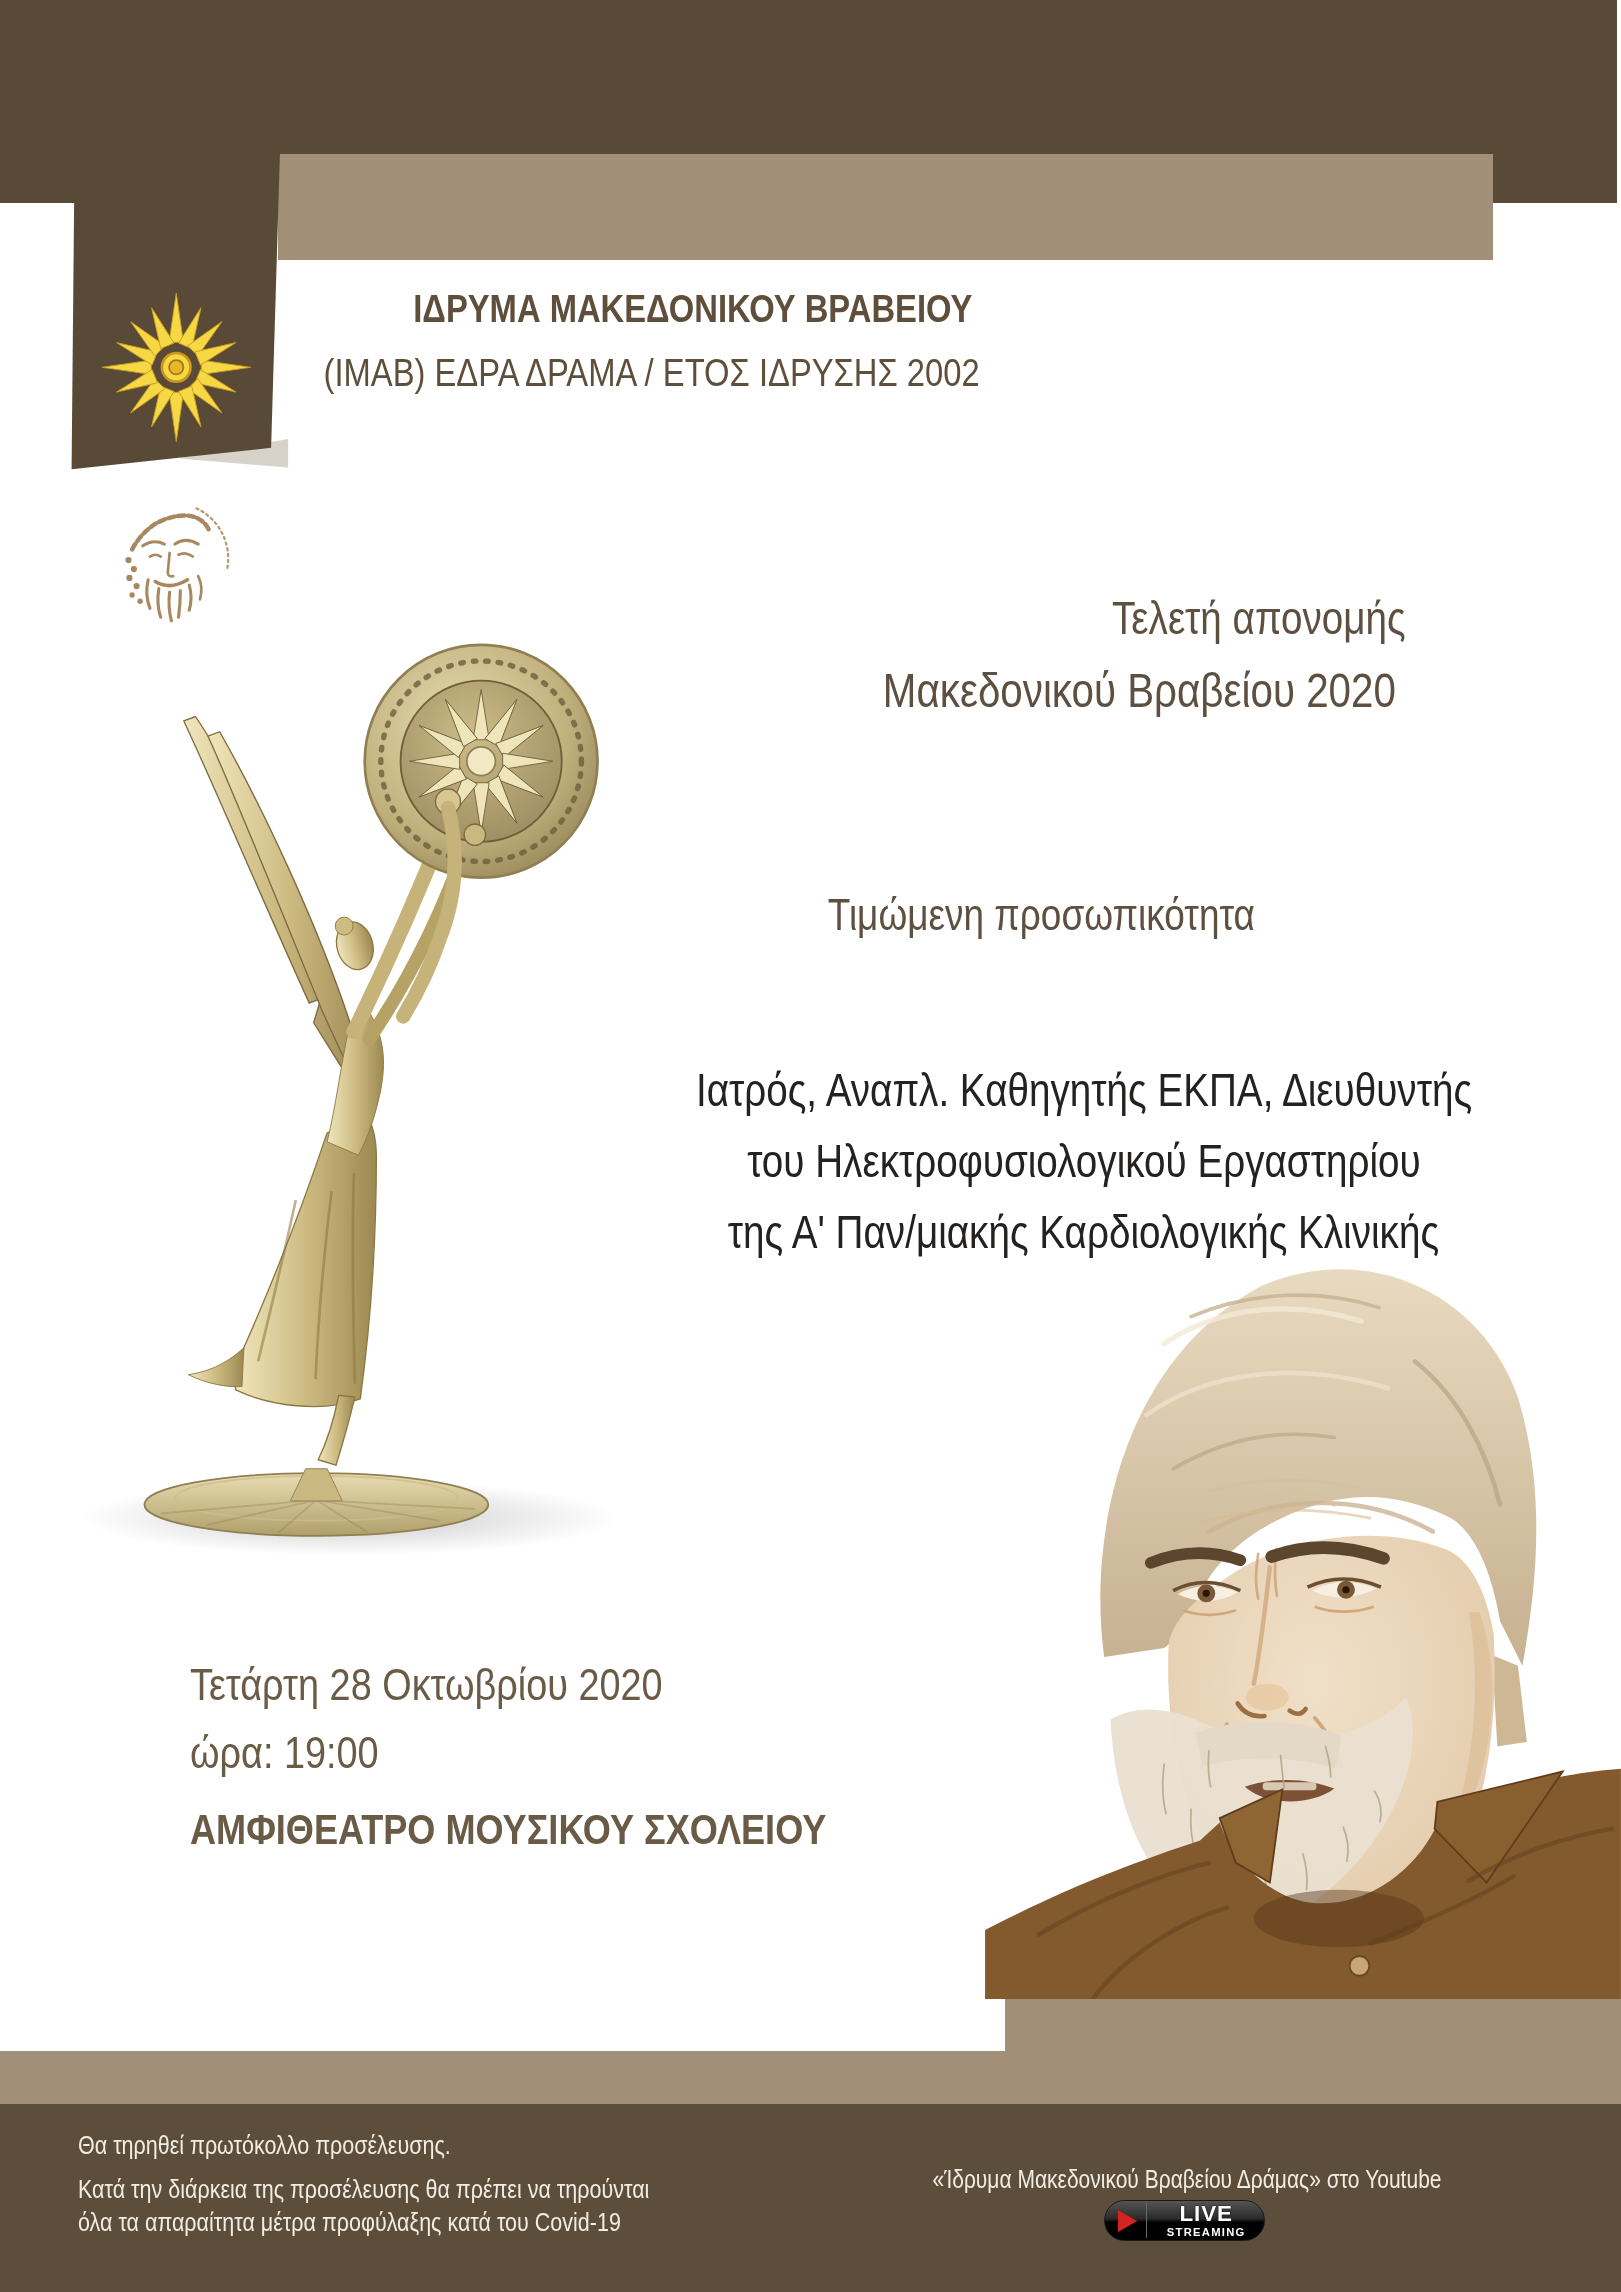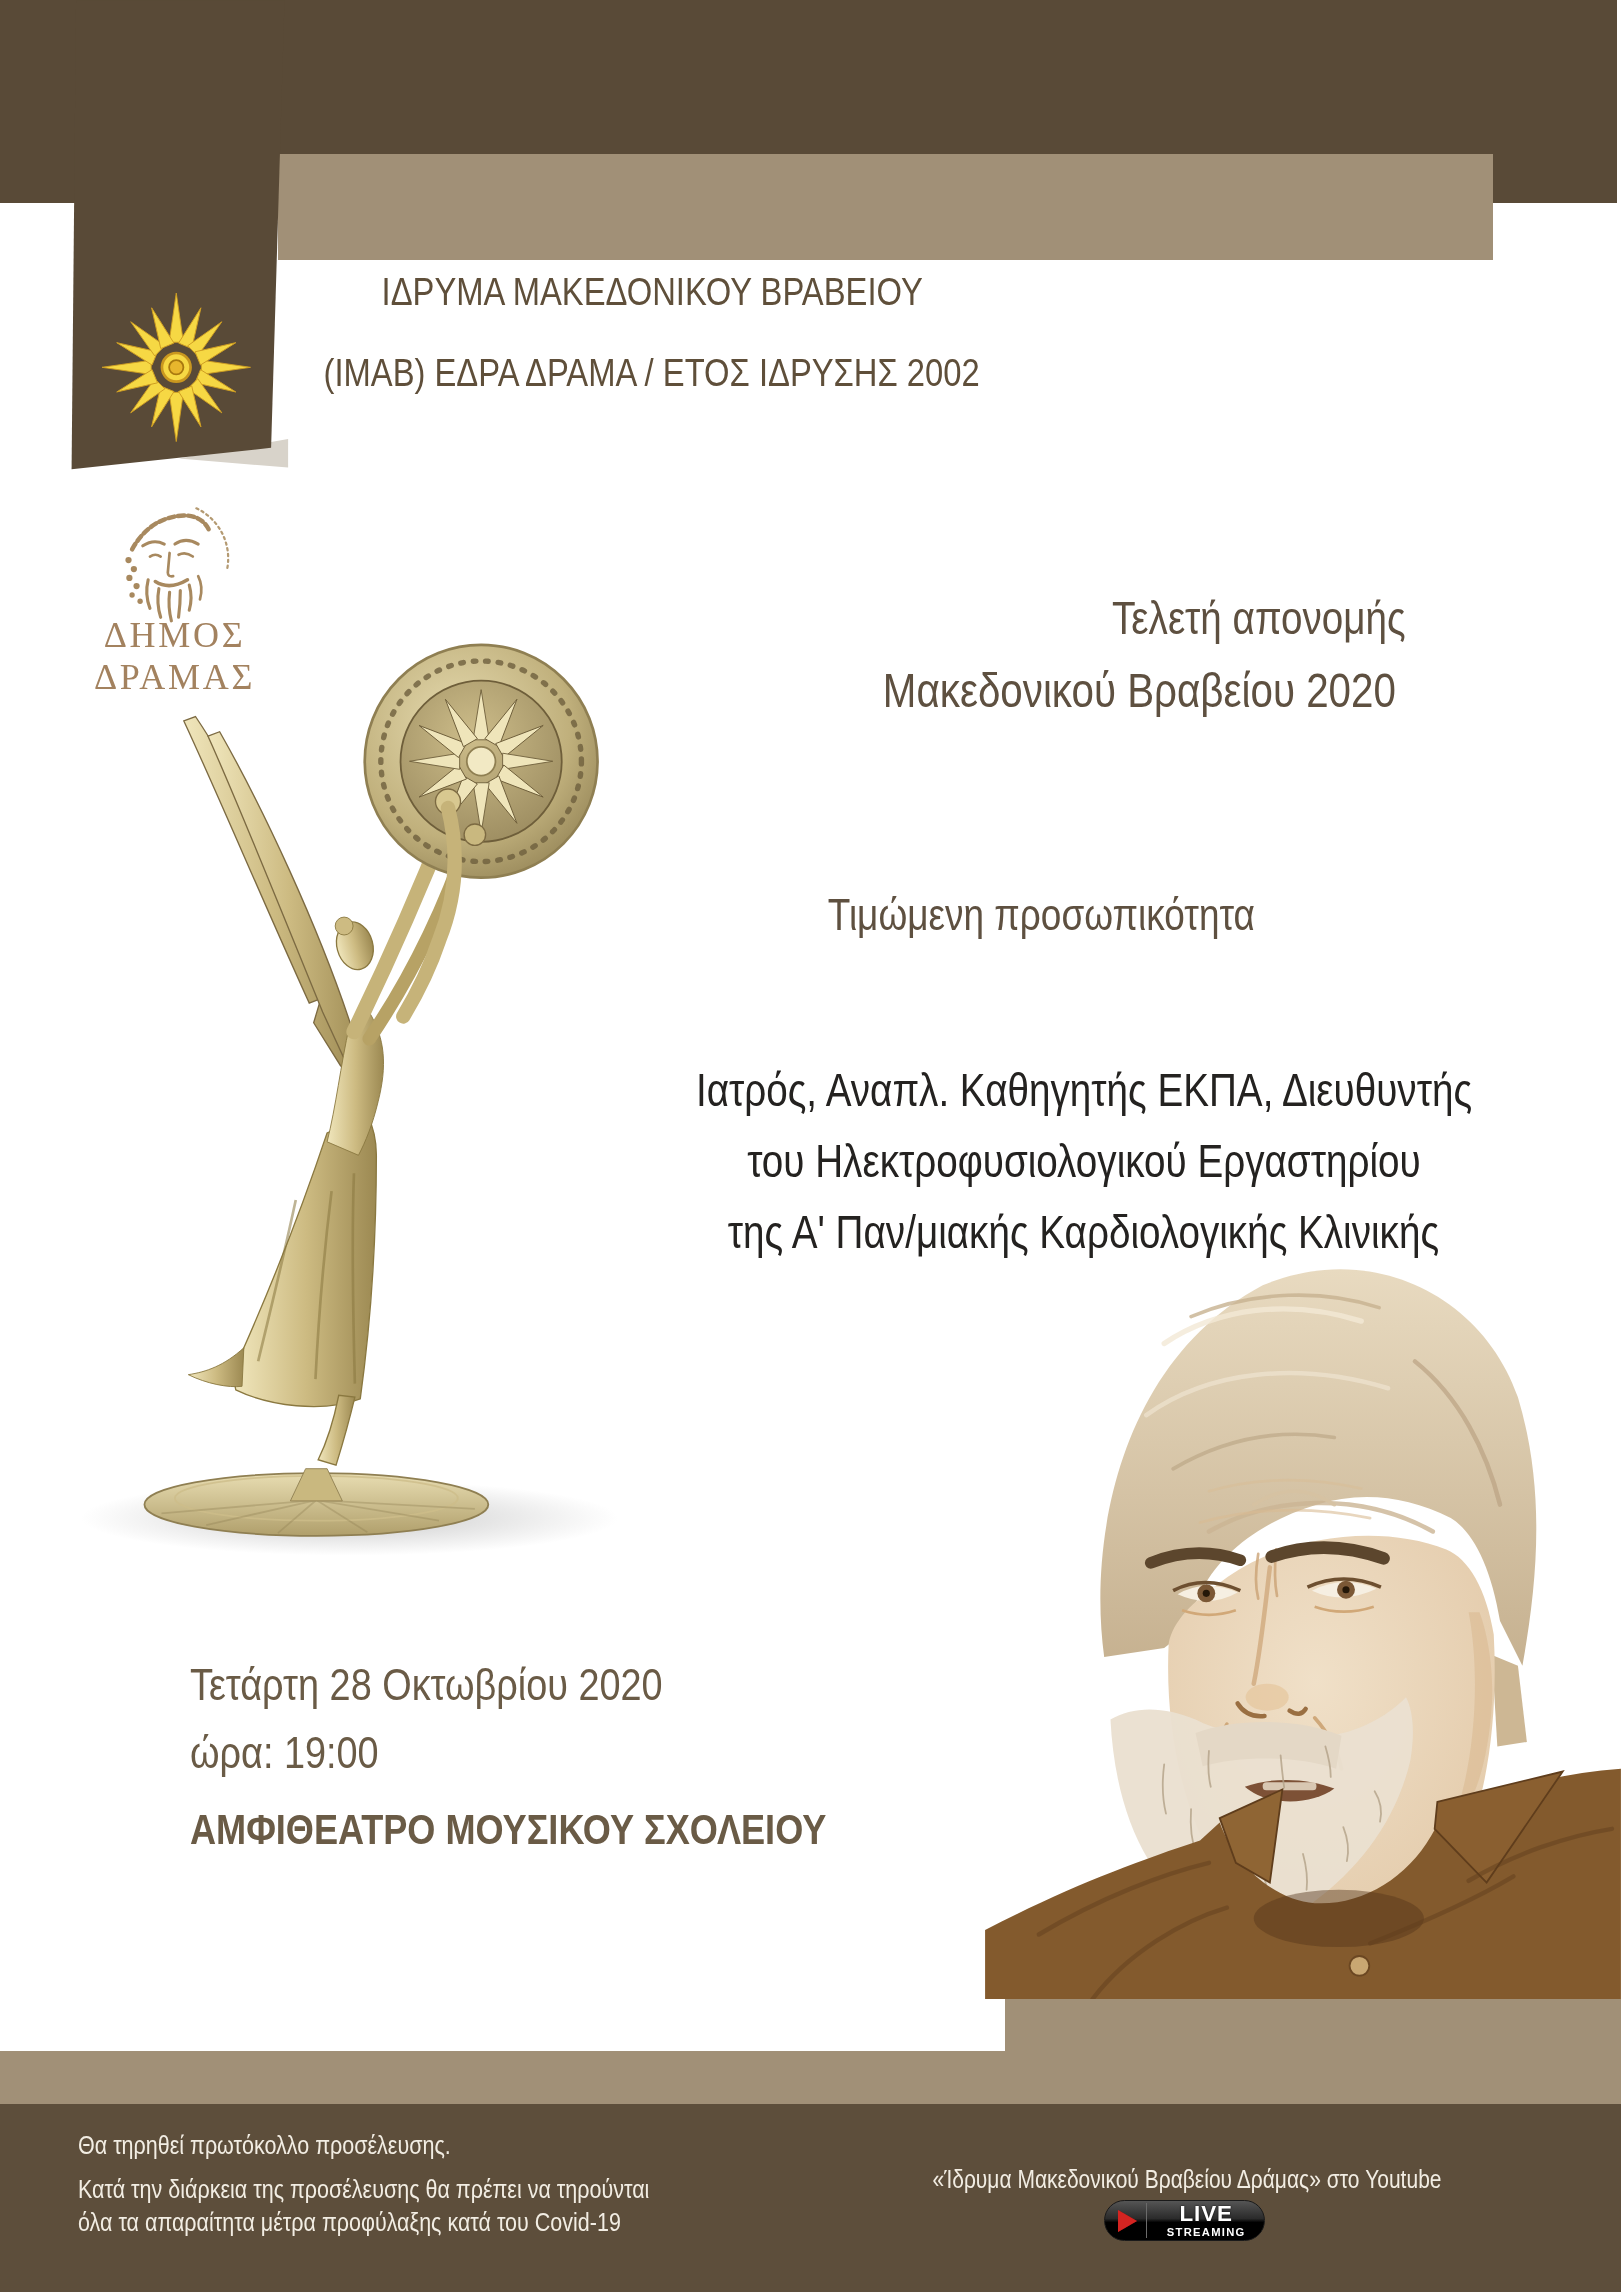--- a/index.html
+++ b/index.html
@@ -7,21 +7,21 @@
         font-family:"Liberation Sans","DejaVu Sans",sans-serif;}
   .abs{position:absolute;}
   
   .hdr-dark{left:0;top:0;width:1617px;height:203px;background:#594a37;}
   .hdr-tan{left:278px;top:154px;width:1215px;height:106px;background:#a19077;}
   
   .brown{color:#5e5040;}
   .black{color:#242220;}
   .cx{display:inline-block;transform:scaleX(.84);transform-origin:50% 50%;white-space:nowrap;}
   .cxl{display:inline-block;transform:scaleX(.86);transform-origin:0 50%;white-space:nowrap;}
-  .org1{left:0;top:270px;width:1304px;text-align:center;font-size:39px;font-weight:normal;color:#5f4f3a;}
+  .org1{left:0;top:287px;width:1304px;text-align:center;font-size:39px;font-weight:bold;color:#5f4f3a;padding-left:41px;}
   .org2{left:0;top:351px;width:1304px;text-align:center;font-size:39px;color:#5f4f3a;}
   .dimos-text{left:18px;top:614px;width:313px;text-align:center;
       font-family:"Liberation Serif","DejaVu Serif",serif;font-size:36px;color:#a3825f;
       letter-spacing:2.7px;word-spacing:18px;}
   .cer1{left:896px;top:591px;width:725px;text-align:center;font-size:46px;}
   .cer2{left:691px;top:663px;width:896px;text-align:center;font-size:48px;font-weight:normal;}
   .hon-intro{left:549px;top:890px;width:985px;text-align:center;font-size:44px;}
   .hon-name{left:549px;top:971px;width:985px;text-align:center;font-size:47px;font-weight:bold;}
   .hon-roles{left:573px;top:1055px;width:1021px;text-align:center;font-size:46px;line-height:71px;}
   .date1{left:190px;top:1660px;font-size:44px;color:#6a5b46;}
@@ -109,21 +109,20 @@
       <path d="M70,66 L68,88 Q68,93 74,92" stroke-width="3"></path>
       <path d="M54,98 Q70,108 90,96" stroke-width="4"></path>
       <path d="M46,96 Q42,112 48,128" stroke-width="3.5"></path>
       <path d="M58,106 Q55,122 60,138" stroke-width="3.5"></path>
       <path d="M70,110 Q68,126 72,142" stroke-width="3.5"></path>
       <path d="M82,108 Q82,124 80,138" stroke-width="3.5"></path>
       <path d="M92,102 Q96,116 92,130" stroke-width="3.5"></path>
       <path d="M102,92 Q108,104 104,118" stroke-width="3"></path>
     </g>
   </svg>
-  <div class="abs dimos-text">ΔΗΜΟΣ ΔΡΑΜΑΣ</div>
 
   <div class="abs cer1 brown">
     <span class="cx">Τελετή απονομής</span>
   </div>
   <div class="abs cer2 brown">
     <span class="cx">Μακεδονικού Βραβείου 2020</span>
   </div>
 
   <div class="abs hon-intro brown">
     <span class="cx">Τιμώμενη προσωπικότητα</span>

